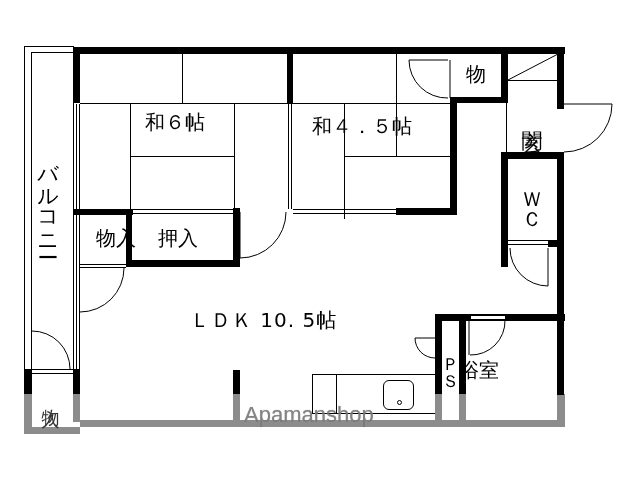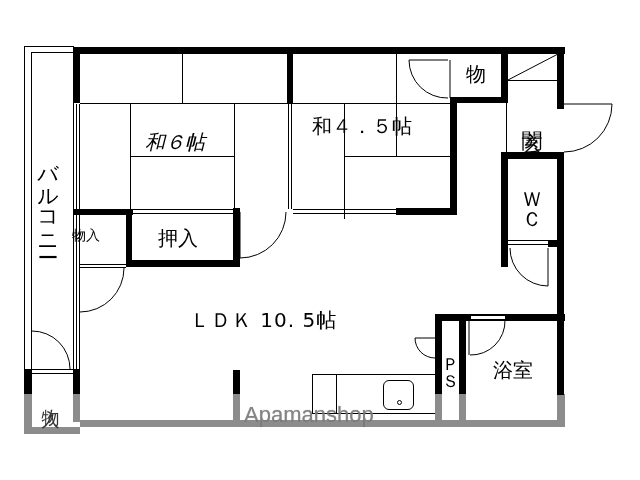--- a/index.html
+++ b/index.html
@@ -122,35 +122,35 @@
     <path d="M510 248 A38 38 0 0 0 548 286" fill="none" stroke="#000" stroke-width="1"></path>
     <line x1="548" y1="248" x2="548" y2="286" stroke="#000" stroke-width="1"></line>
 
     <path d="M415 338 A20 20 0 0 0 435 358" fill="none" stroke="#000" stroke-width="1"></path>
     <line x1="415" y1="338" x2="435" y2="338" stroke="#000" stroke-width="1"></line>
 
     <path d="M470 355 A34 34 0 0 0 505 320" fill="none" stroke="#000" stroke-width="1"></path>
     <line x1="469" y1="320" x2="469" y2="355" stroke="#000" stroke-width="1"></line>
   </svg>
 
-  <div class="label" style="left:145px;top:132px;font-style:italic;">和６帖</div>
+  <div class="label" style="left:145px;top:112px;">和６帖</div>
   <div class="label" style="left:312px;top:116px;">和４．５帖</div>
   <div class="label" style="left:158px;top:228px;">押入</div>
-  <div class="label" style="left:72px;top:228px;font-size:14px;">物入</div>
+  <div class="label" style="left:96px;top:228px;font-size:20px;">物入</div>
   <div class="label" style="left:466px;top:64px;">物</div>
   <div class="vlabel" style="left:520px;top:98px;width:24px;">
     <span style="writing-mode:vertical-rl;font-size:21px;">玄関</span>
   </div>
   <div class="vlabel" style="left:520px;top:178px;width:24px;">
     <span style="writing-mode:vertical-rl;font-size:20px;">ＷＣ</span>
   </div>
   <div class="label" style="left:190px;top:310px;font-size:20px;letter-spacing:1px;text-align:center;">ＬＤＫ 10. 5帖</div>
   <div class="vlabel" style="left:441px;top:346px;width:18px;">
     <span style="writing-mode:vertical-rl;font-size:17px;">ＰＳ</span>
   </div>
-  <div class="label" style="left:493px;top:360px;">浴室</div>
+  <div class="label" style="left:459px;top:360px;">浴室</div>
   <div class="vlabel" style="left:38px;top:378px;width:24px;">
     <span style="writing-mode:vertical-rl;font-size:18px;color:#333;">物入</span>
   </div>
 
   <div class="watermark" style="left:244px;top:402px;">Apamanshop</div>
 
 </div>
 
 </body></html>

